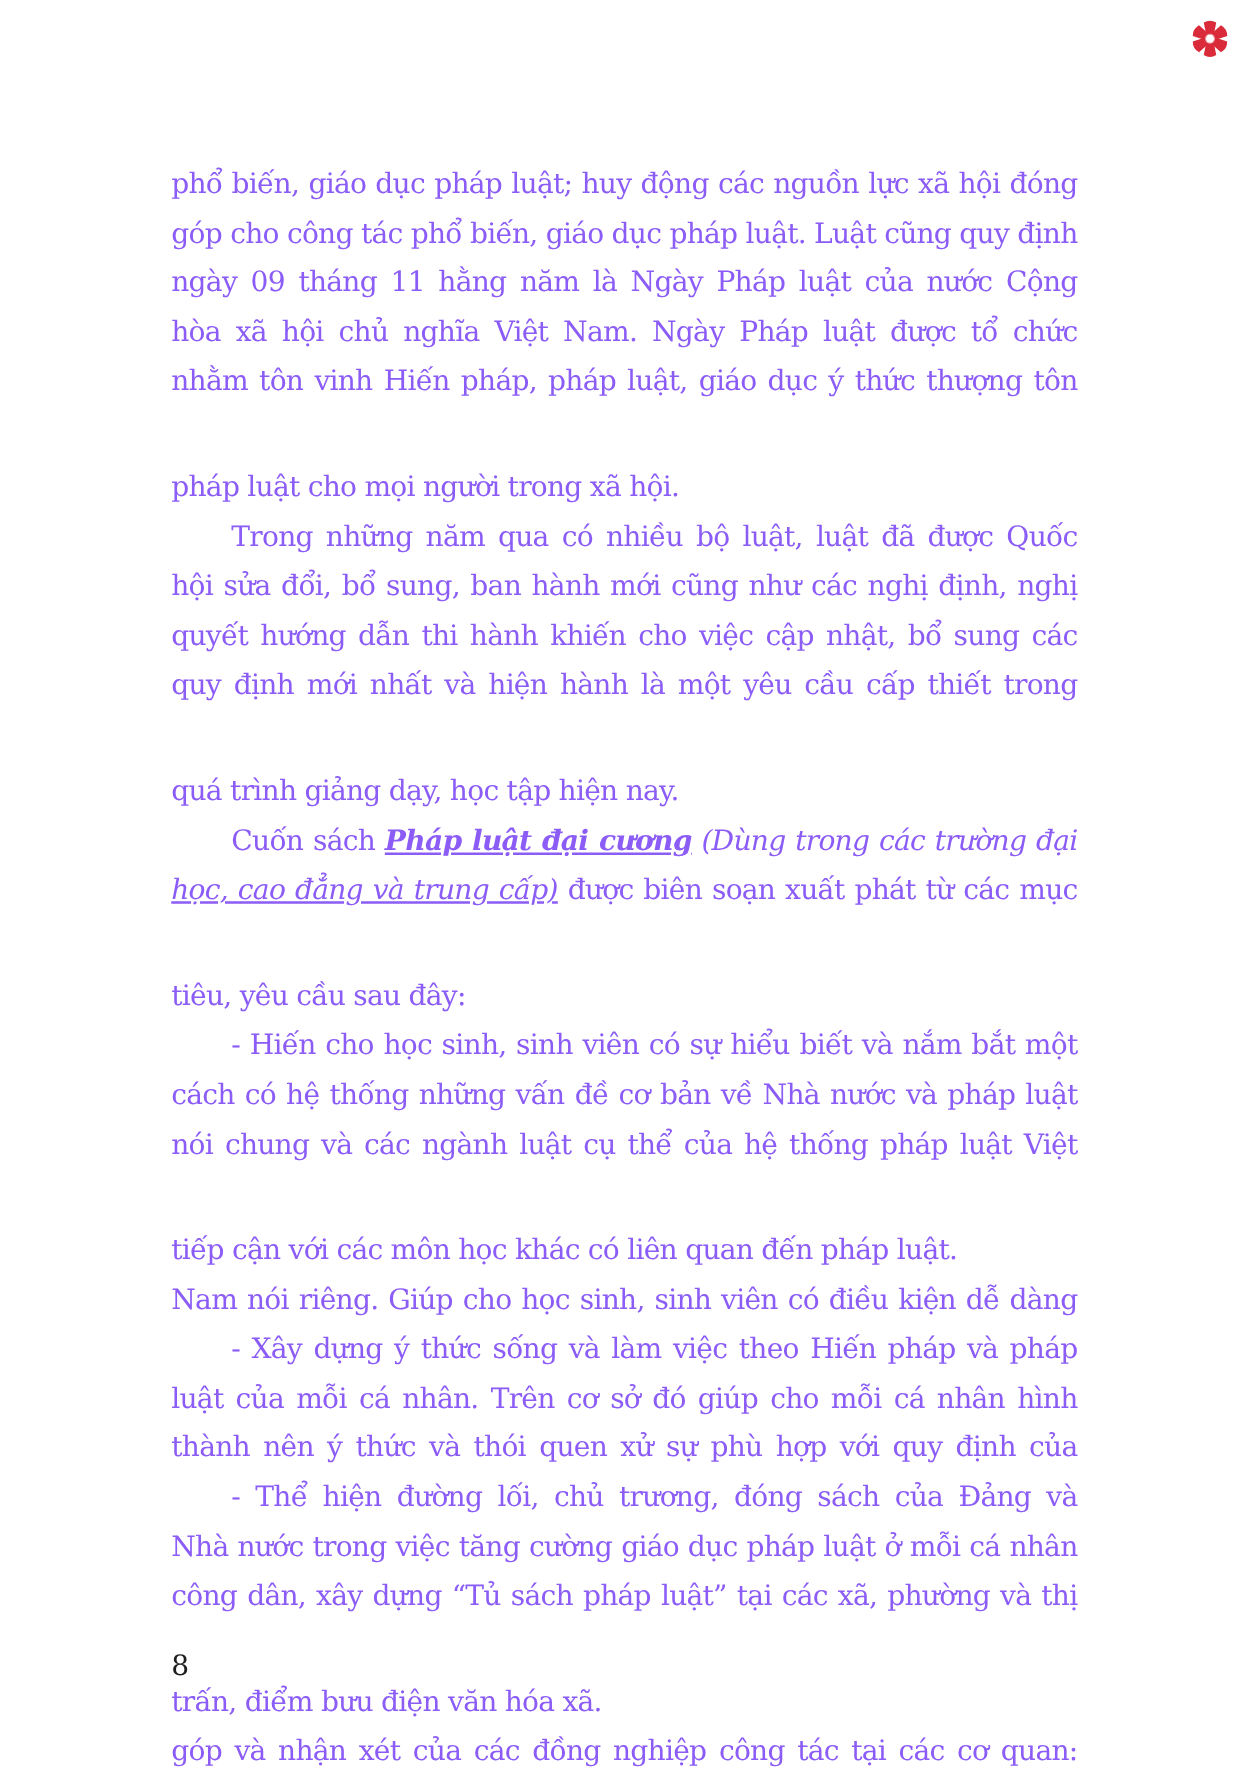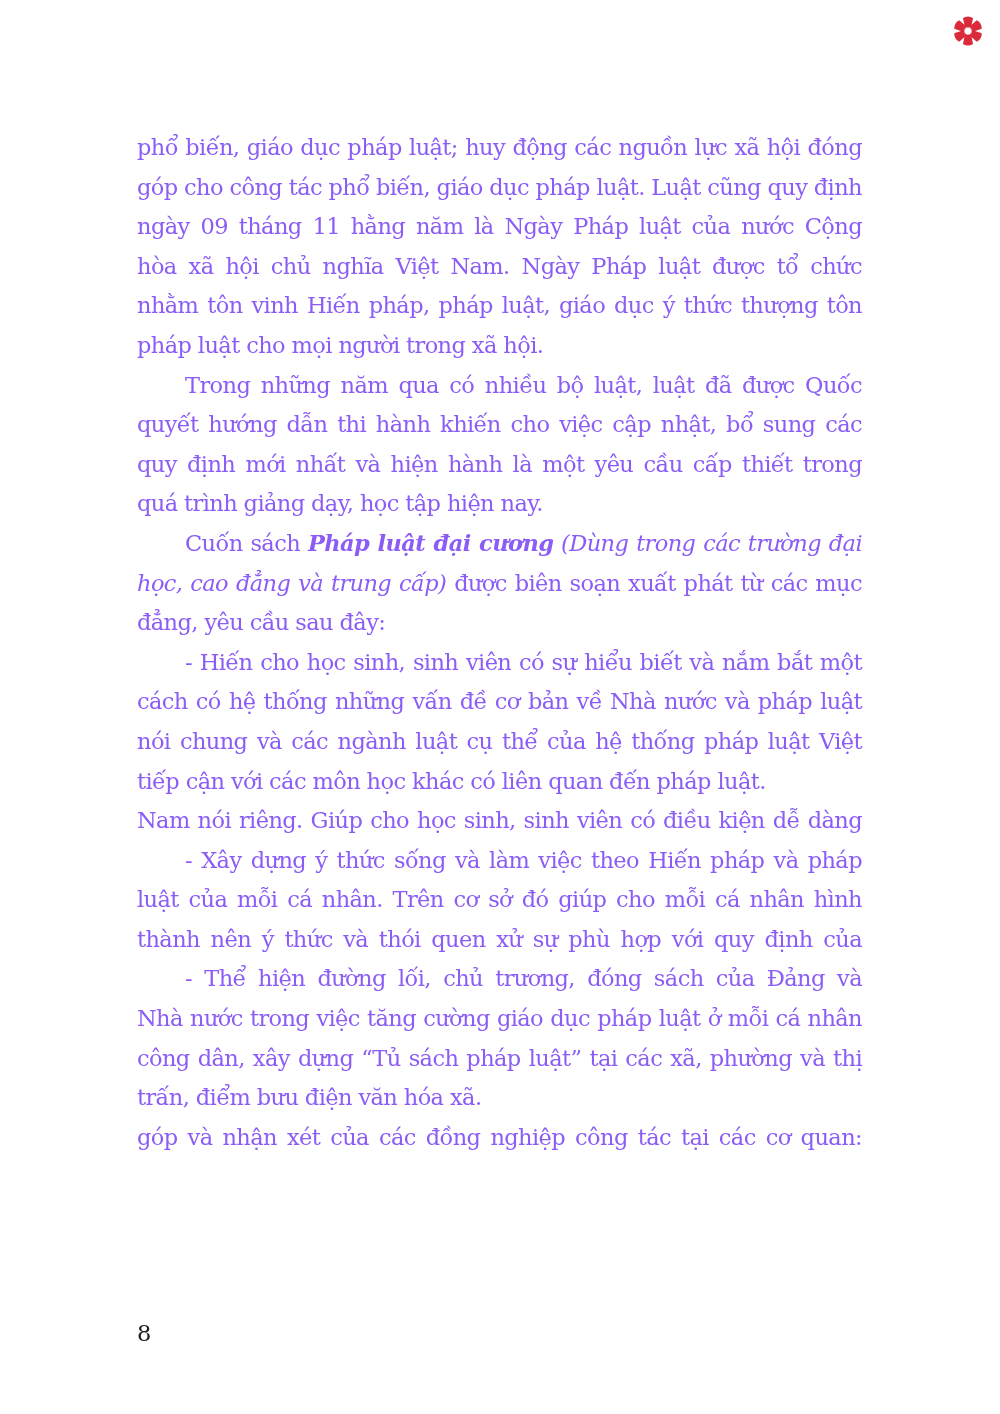--- a/index.html
+++ b/index.html
@@ -2,21 +2,21 @@
 <html><head>
 <meta charset="utf-8">
 <style>
   html, body { margin: 0; padding: 0; background: #ffffff; }
   body { width: 1000px; height: 1414px; position: relative; overflow: hidden; }
   .logo { position: absolute; left: 952px; top: 15px; width: 32px; height: 32px; }
   .text { position: absolute; left: 137px; top: 128px; width: 725px;
     font-family: "DejaVu Serif", "Liberation Serif", serif; font-size: 22.5px;
     color: #8b5cf6; letter-spacing: -0.6px; }
   .line { height: 39.6px; line-height: 39.6px; text-align: justify; text-align-last: justify; white-space: nowrap; overflow: visible; }
-  .line.last { text-align-last: left; }
+  .line.last { text-align-last: left; margin-top: 45px; }
   .line.indent { padding-left: 48px; }
   .seg { white-space: pre; }
   .bi { font-weight: bold; font-style: italic; }
   .it { font-style: italic; }
   .pageno { position: absolute; left: 137px; top: 1320px;
     font-family: "DejaVu Serif", "Liberation Serif", serif; font-size: 22.5px; color: #1e1e1e; }
 </style>
 </head>
 <body>
 
@@ -36,28 +36,29 @@
     <div>
       <div class="line">phổ biến, giáo dục pháp luật; huy động các nguồn lực xã hội đóng</div>
       <div class="line">góp cho công tác phổ biến, giáo dục pháp luật. Luật cũng quy định</div>
       <div class="line">ngày 09 tháng 11 hằng năm là Ngày Pháp luật của nước Cộng</div>
       <div class="line">hòa xã hội chủ nghĩa Việt Nam. Ngày Pháp luật được tổ chức</div>
       <div class="line">nhằm tôn vinh Hiến pháp, pháp luật, giáo dục ý thức thượng tôn</div>
       <div class="line last">pháp luật cho mọi người trong xã hội.</div>
     </div>
     <div>
       <div class="line indent">Trong những năm qua có nhiều bộ luật, luật đã được Quốc</div>
+      <div class="line">hội sửa đổi, bổ sung, ban hành mới cũng như các nghị định, nghị</div>
       <div class="line">quyết hướng dẫn thi hành khiến cho việc cập nhật, bổ sung các</div>
       <div class="line">quy định mới nhất và hiện hành là một yêu cầu cấp thiết trong</div>
       <div class="line last">quá trình giảng dạy, học tập hiện nay.</div>
     </div>
     <div>
-      <div class="line indent" style="white-space: nowrap;"><span class="seg" style="white-space: normal;">Cuốn sách </span><span class="seg bi" style="white-space: normal;">Pháp luật đại cương</span><span class="seg it" style="white-space: normal;"> (Dùng trong các trường đại</span></div>
-      <div class="line" style="white-space: nowrap;"><span class="seg it" style="white-space: normal;">học, cao đẳng và trung cấp)</span><span class="seg" style="white-space: normal;"> được biên soạn xuất phát từ các mục</span></div>
-      <div class="line last"><span class="seg">đẳng, yêu cầu sau đây:</span></div>
+      <div class="line indent" style="white-space: nowrap;"><span class="seg" style="white-space: normal;">Cuốn sách </span><span class="seg bi" style="white-space: normal; text-decoration: underline;">Pháp luật đại cương</span><span class="seg it" style="white-space: normal;"> (Dùng trong các trường đại</span></div>
+      <div class="line" style="white-space: nowrap;"><span class="seg it" style="white-space: normal; text-decoration: underline;">học, cao đẳng và trung cấp)</span><span class="seg" style="white-space: normal;"> được biên soạn xuất phát từ các mục</span></div>
+      <div class="line last"><span class="seg">tiêu, yêu cầu sau đây:</span></div>
     </div>
     <div>
       <div class="line indent">- Hiến cho học sinh, sinh viên có sự hiểu biết và nắm bắt một</div>
       <div class="line">cách có hệ thống những vấn đề cơ bản về Nhà nước và pháp luật</div>
       <div class="line">nói chung và các ngành luật cụ thể của hệ thống pháp luật Việt</div>
       <div class="line last">tiếp cận với các môn học khác có liên quan đến pháp luật.</div>
       <div class="line">Nam nói riêng. Giúp cho học sinh, sinh viên có điều kiện dễ dàng</div>
     </div>
     <div>
       <div class="line indent">- Xây dựng ý thức sống và làm việc theo Hiến pháp và pháp</div>

